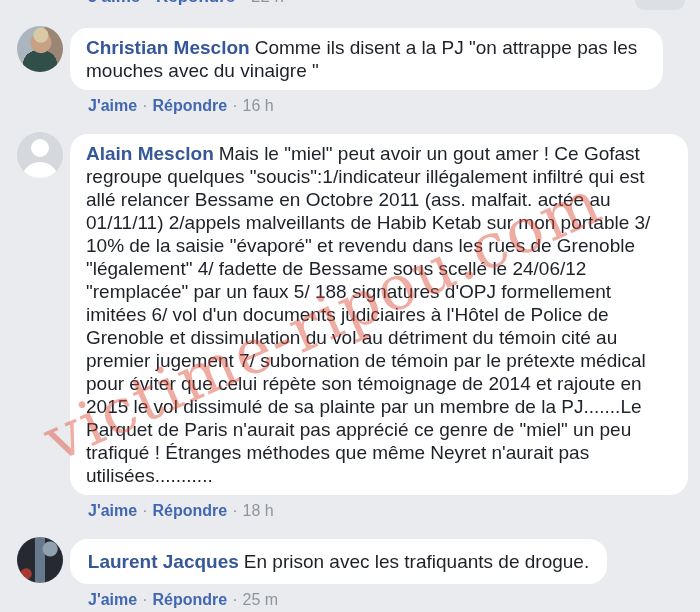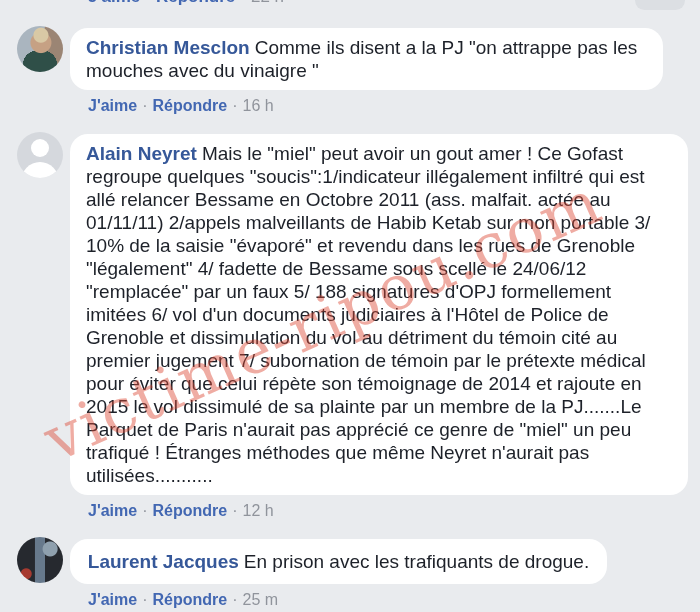--- a/index.html
+++ b/index.html
@@ -117,37 +117,37 @@
 mouches avec du vinaigre "</span></div>
         <div class="actions">
           <a class="link">J'aime</a><span class="sep">·</span><a class="link">Répondre</a><span class="sep">·</span><span class="time">16 h</span>
         </div>
       </div>
     </div>
 
     <div class="comment">
       <div class="avatar avatar-default"></div>
       <div class="content">
-        <div class="bubble bubble-2"><span class="author">Alain Neyret</span><span class="text">Mais le "miel" peut avoir un gout amer ! Ce Gofast
+        <div class="bubble bubble-2"><span class="author">Alain Mesclon</span><span class="text">Mais le "miel" peut avoir un gout amer ! Ce Gofast
 regroupe quelques "soucis":1/indicateur illégalement infiltré qui est
 allé relancer Bessame en Octobre 2011 (ass. malfait. actée au
 01/11/11) 2/appels malveillants de Habib Ketab sur mon portable 3/
 10% de la saisie "évaporé" et revendu dans les rues de Grenoble
 "légalement" 4/ fadette de Bessame sous scellé le 24/06/12
 "remplacée" par un faux 5/ 188 signatures d'OPJ formellement
 imitées 6/ vol d'un documents judiciaires à l'Hôtel de Police de
 Grenoble et dissimulation du vol au détriment du témoin cité au
 premier jugement 7/ subornation de témoin par le prétexte médical
 pour éviter que celui répète son témoignage de 2014 et rajoute en
 2015 le vol dissimulé de sa plainte par un membre de la PJ.......Le
 Parquet de Paris n'aurait pas apprécié ce genre de "miel" un peu
 trafiqué ! Étranges méthodes que même Neyret n'aurait pas
 utilisées...........</span></div>
         <div class="actions">
-          <a class="link">J'aime</a><span class="sep">·</span><a class="link">Répondre</a><span class="sep">·</span><span class="time">12 h</span>
+          <a class="link">J'aime</a><span class="sep">·</span><a class="link">Répondre</a><span class="sep">·</span><span class="time">18 h</span>
         </div>
       </div>
     </div>
 
     <div class="comment">
       <div class="avatar avatar-laurent"></div>
       <div class="content">
         <div class="bubble bubble-3"><span class="author">Laurent Jacques</span><span class="text">En prison avec les trafiquants de drogue.</span></div>
         <div class="actions">
           <a class="link">J'aime</a><span class="sep">·</span><a class="link">Répondre</a><span class="sep">·</span><span class="time">25 m</span>

